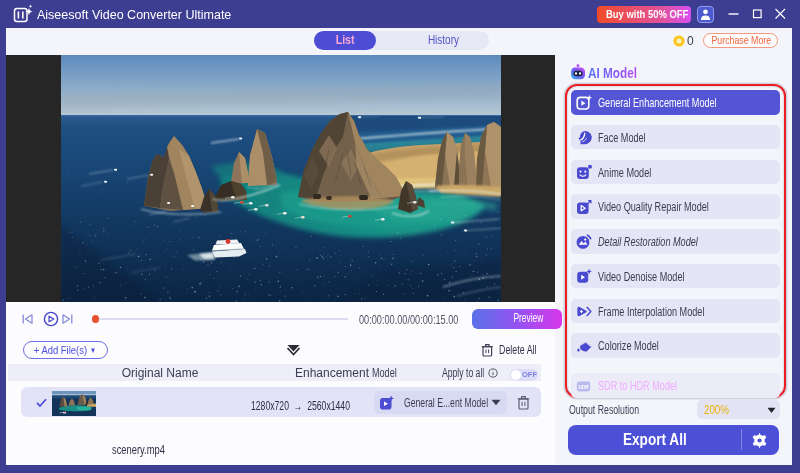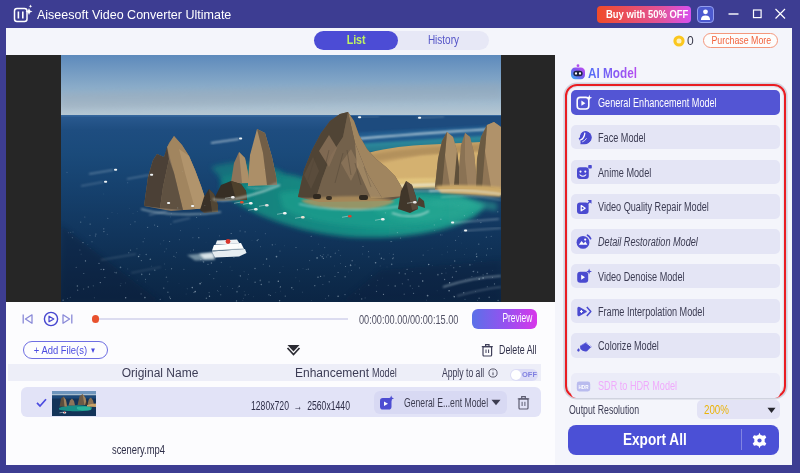--- a/index.html
+++ b/index.html
@@ -29,21 +29,21 @@
   <circle cx="5.5" cy="3.8" r="2.4" fill="#fff"></circle>
   <path d="M0.9 12 Q1 7.6 5.5 7.6 Q10 7.6 10.1 12 Z" fill="#fff"></path>
 </svg>
 <svg class="abs" style="left:726px; top:4px;" width="66" height="20" viewBox="0 0 66 20">
   <rect x="2.5" y="9.3" width="10" height="1.4" fill="#fff"></rect>
   <rect x="27.5" y="6" width="7.6" height="7.6" fill="none" stroke="#fff" stroke-width="1.2"></rect>
   <path d="M49.5 5 L59 14.5 M59 5 L49.5 14.5" stroke="#fff" stroke-width="1.2"></path>
 </svg>
 
 <div class="abs" style="left:314px; top:30.5px; width:174.5px; height:19.5px; border-radius:10px; background:#e7e8f6;"></div>
-<div class="abs" style="left:314px; top:30.5px; width:84px; height:19.5px; border-radius:10px; background:#4c4cd5; color:#bef264; font-size:12.5px; font-weight:bold; text-align:center; line-height:19.5px;"><span class="cxc" style="transform:scaleX(0.85);">List</span></div>
+<div class="abs" style="left:314px; top:30.5px; width:62px; height:19.5px; border-radius:10px; background:#4c4cd5; color:#f9a8d4; font-size:12.5px; font-weight:bold; text-align:center; line-height:19.5px;"><span class="cxc" style="transform:scaleX(0.85);">List</span></div>
 <div class="abs" style="left:398px; top:30.5px; width:90px; height:19.5px; color:#5555c8; font-size:12.5px; text-align:center; line-height:19.5px;"><span class="cxc" style="transform:scaleX(0.8);">History</span></div>
 <svg class="abs" style="left:673px; top:34.5px;" width="12" height="12" viewBox="0 0 12 12">
   <circle cx="6" cy="6" r="5.6" fill="#fbc71e"></circle>
   <circle cx="6" cy="6" r="2.5" fill="#fdf0c0"></circle>
 </svg>
 <div class="abs" style="left:687px; top:34px; color:#3a3a4a; font-size:12px;">0</div>
 <div class="abs" style="left:703px; top:33px; width:75px; height:15px; border:1px solid #f4977c; border-radius:8px; background:#fdfdfd; color:#f2633d; font-size:11px; text-align:center; line-height:13.5px;"><span class="cxc" style="transform:scaleX(0.8);">Purchase More</span></div>
 
 <div class="abs" style="left:6px; top:55px; width:549px; height:247px; background:#262626;"></div>
 <svg class="abs" style="left:61px; top:55px;" width="440" height="247" viewBox="0 0 440 247">
@@ -579,21 +579,21 @@
 <div class="abs" style="left:6px; top:302px; width:549px; height:163px; background:#fcfcfe;"></div>
 <svg class="abs" style="left:20px; top:310px;" width="64" height="18" viewBox="0 0 64 18">
   <path d="M3.2 4.5 V13.5 M12 4.8 L5.4 9 L12 13.2 Z" fill="none" stroke="#8a8ad8" stroke-width="1.3" stroke-linejoin="round"></path>
   <circle cx="31" cy="9" r="6.6" fill="none" stroke="#4646cf" stroke-width="1.4"></circle>
   <path d="M29 6.2 L33.8 9 L29 11.8 Z" fill="none" stroke="#4646cf" stroke-width="1.2" stroke-linejoin="round"></path>
   <path d="M51.8 4.5 V13.5 M43 4.8 L49.6 9 L43 13.2 Z" fill="none" stroke="#8a8ad8" stroke-width="1.3" stroke-linejoin="round"></path>
 </svg>
 <div class="abs" style="left:99px; top:318px; width:249px; height:1.7px; background:#dcdcf0;"></div>
 <div class="abs" style="left:91.8px; top:315px; width:7.6px; height:7.6px; border-radius:50%; background:#e8512e;"></div>
 <div class="abs" style="left:359px; top:312.5px; color:#515165; font-size:12.4px;"><span class="cxl" style="transform:scaleX(0.74);">00:00:00.00/00:00:15.00</span></div>
-<div class="abs" style="left:471.5px; top:309px; width:65px; height:19.5px; border-radius:6px; background:linear-gradient(90deg,#5a71e8,#9a4ff0 55%,#d837ea); color:#fff; font-size:12px; text-align:center; line-height:19.5px;padding-left:24px;"><span class="cxc" style="transform:scaleX(0.7);">Preview</span></div>
+<div class="abs" style="left:471.5px; top:309px; width:90px; height:19.5px; border-radius:6px; background:linear-gradient(90deg,#5a71e8,#9a4ff0 55%,#d837ea); color:#fff; font-size:12px; text-align:center; line-height:19.5px;padding-left:24px;"><span class="cxc" style="transform:scaleX(0.7);">Preview</span></div>
 
 <div class="abs" style="left:22.5px; top:340.5px; width:85px; height:18px; border:1px solid #6e6ee2; border-radius:9.5px; background:#fdfdfe; color:#4c4ce0; font-size:11.5px; text-align:center; line-height:16.5px;"><span class="cxc" style="transform:scaleX(0.82);">+ Add File(s) <span style="font-size:8px; vertical-align:1px;">▼</span></span></div>
 <svg class="abs" style="left:286px; top:344px;" width="15" height="12" viewBox="0 0 15 12">
   <path d="M1.5 1 L13.5 1 L7.5 7.5 Z" fill="#2b2b33"></path>
   <path d="M1.5 4 L7.5 10.5 L13.5 4" fill="none" stroke="#2b2b33" stroke-width="1.7"></path>
 </svg>
 <svg class="abs" style="left:481px; top:343px;" width="13" height="14" viewBox="0 0 13 14">
   <rect x="2" y="3.6" width="8.6" height="9.4" rx="1" fill="none" stroke="#40405a" stroke-width="1.2"></rect>
   <path d="M0.8 3.6 H11.8 M4.6 3.4 V1.6 H8 V3.4" fill="none" stroke="#40405a" stroke-width="1.2"></path>
   <path d="M5 6.5 V10 M7.6 6.5 V10" stroke="#40405a" stroke-width="1"></path>

